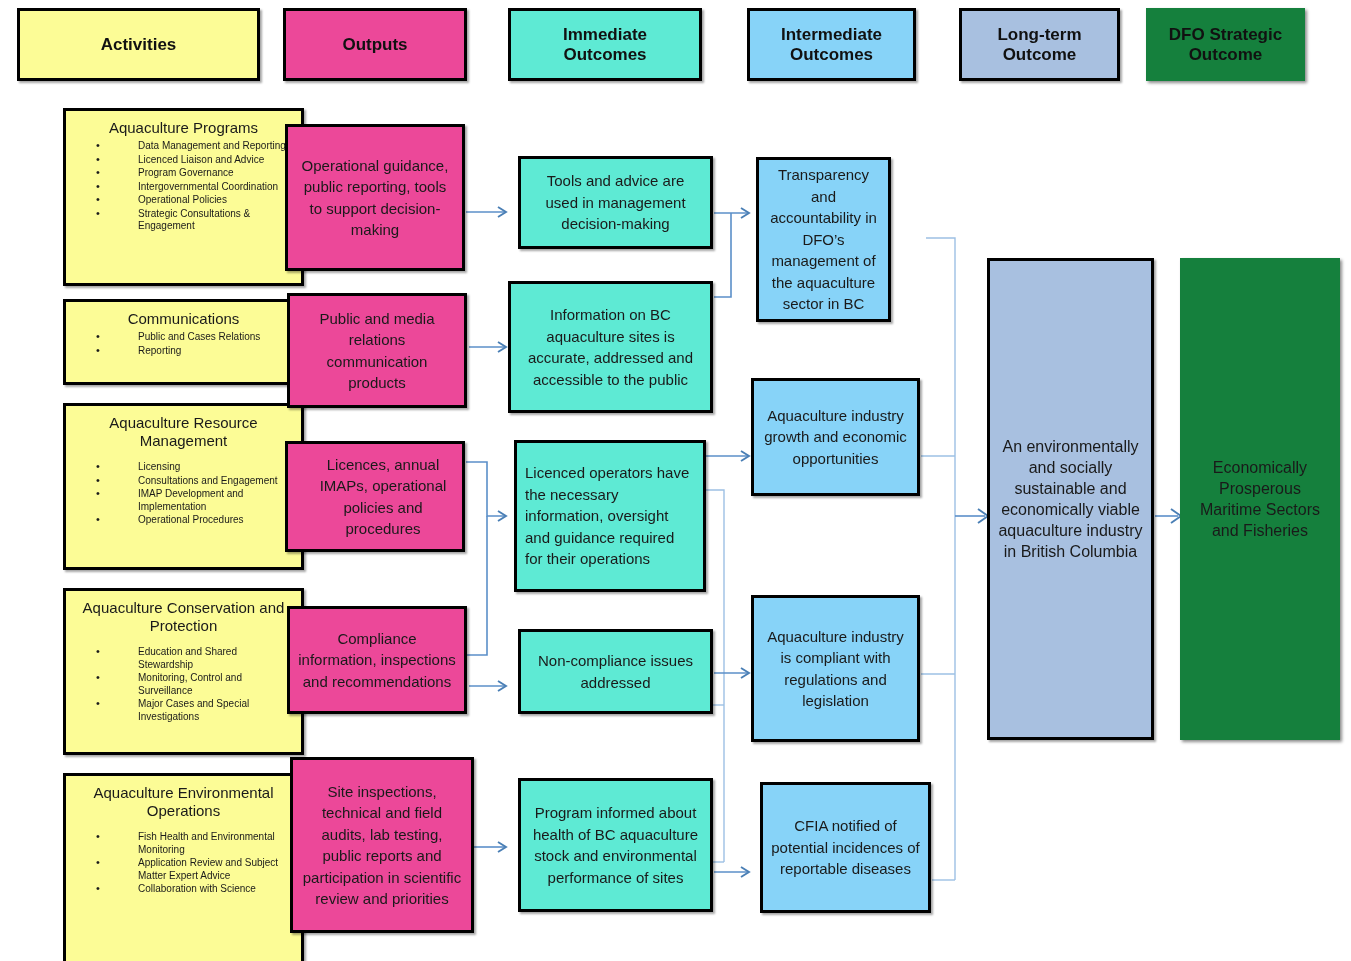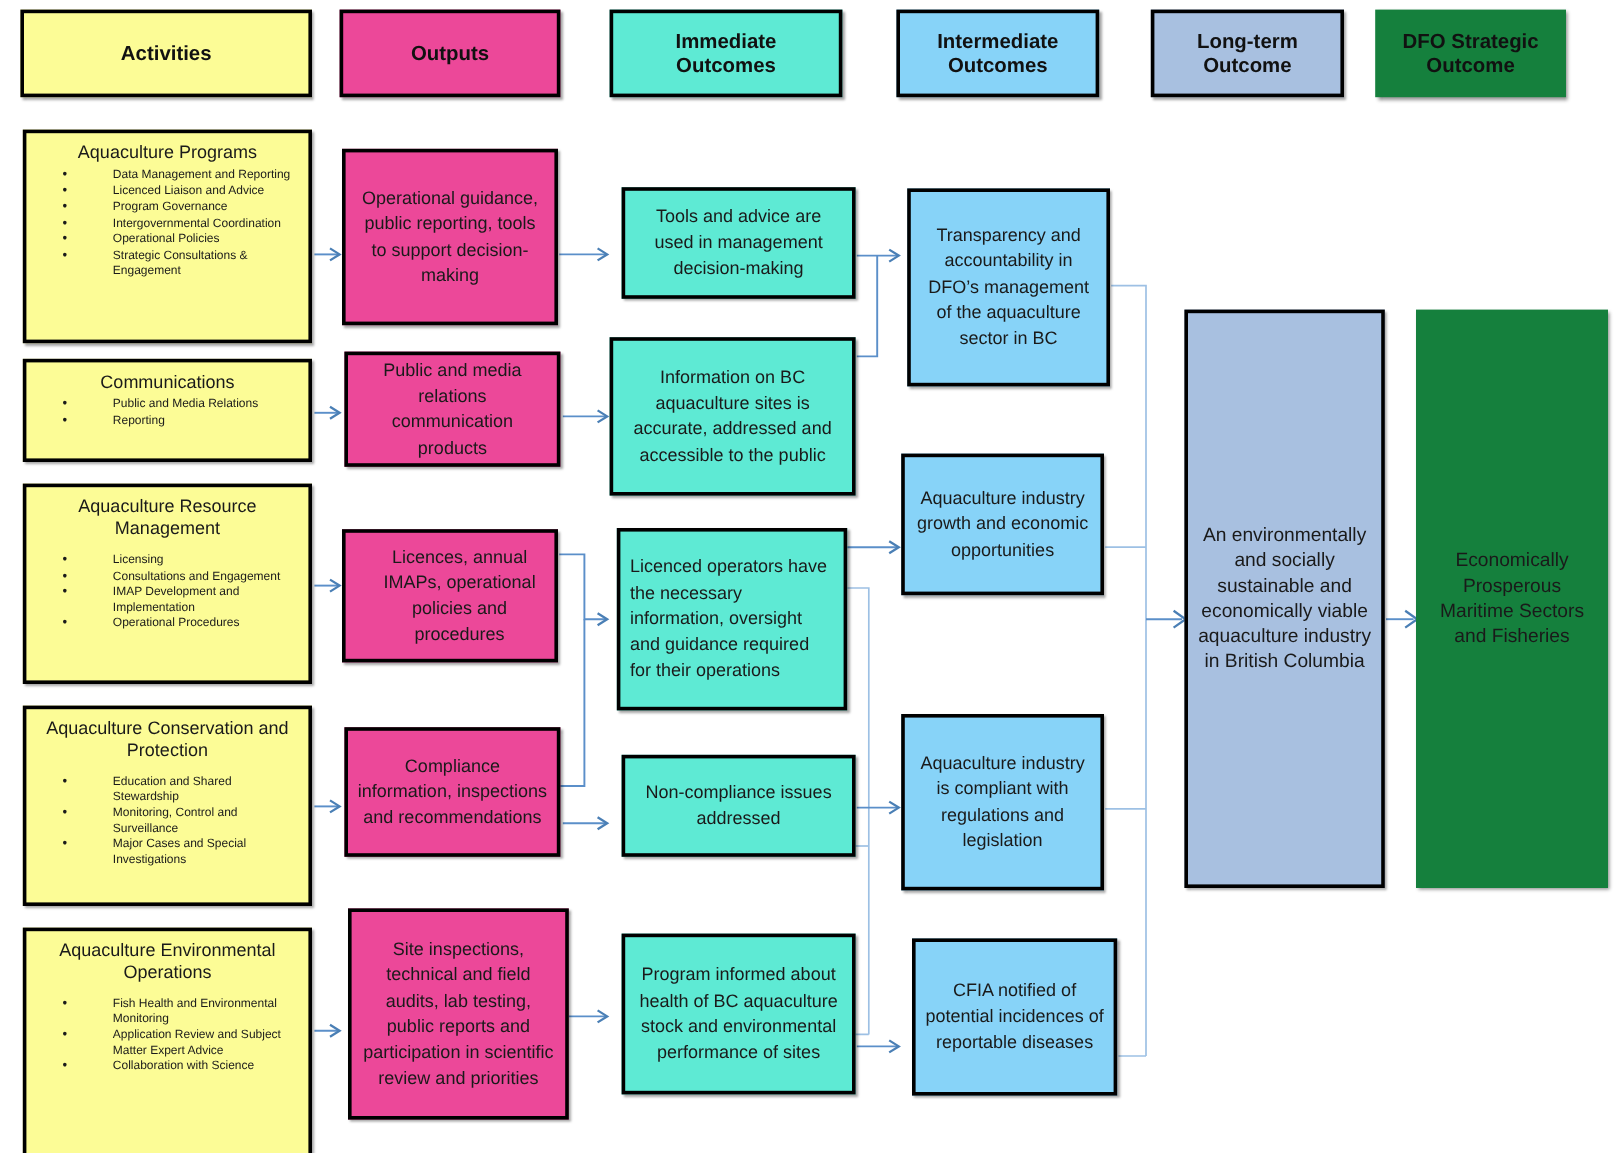--- a/index.html
+++ b/index.html
@@ -10,21 +10,21 @@
        display:flex;flex-direction:column;align-items:center;justify-content:center;
        text-align:center;color:#111111;box-shadow:2px 2px 2px rgba(0,0,0,.35);}
   .hdr{font-weight:bold;font-size:17px;line-height:20px;}
   .yellow{background:#FCFC96;}
   .lightblue{background:#ec4899;}
   .greyblue{background:#5eead4;}
   .skyblue{background:#87D3F8;}
   .steelblue{background:#A8C0E0;}
   .orange{background:#15803d;border:none;box-shadow:2px 2px 3px rgba(0,0,0,.45);}
 
-  .act{align-items:stretch;justify-content:flex-start;padding:6px 8px 6px 8px;}
+  .act{align-items:stretch;justify-content:flex-start;padding:6px 8px 6px 8px;margin-left:44px;}
   .act-title{font-size:15px;line-height:18px;text-align:center;margin:2px 0 3px 0;color:#1a1a1a;}
   .act-list{list-style:none;margin:0;padding:0 0 0 22px;}
   .act-list li{position:relative;font-size:10px;line-height:12.5px;text-align:left;
                padding-left:42px;margin-bottom:1px;color:#1a1a1a;}
   .act-list li::before{content:"\2022";position:absolute;left:0;top:-1px;font-size:11px;}
 
   .bodytext{font-size:15px;line-height:21.5px;padding:4px 8px;color:#1a1a1a;}
   .bodytext.left{text-align:left;align-self:stretch;}
   .small14{font-size:16px;line-height:21px;}
 
@@ -141,21 +141,21 @@
       <li>Program Governance</li>
       <li>Intergovernmental Coordination</li>
       <li>Operational Policies</li>
       <li>Strategic Consultations &amp; Engagement</li>
     </ul>
   </div>
 
   <div class="box yellow act" style="left:19px;top:299px;width:241px;height:86px;">
     <div class="act-title">Communications</div>
     <ul class="act-list">
-      <li>Public and Media Relations</li>
+      <li>Public and Cases Relations</li>
       <li>Reporting</li>
     </ul>
   </div>
 
   <div class="box yellow act" style="left:19px;top:403px;width:241px;height:167px;">
     <div class="act-title">Aquaculture Resource Management</div>
     <ul class="act-list" style="margin-top:8px">
       <li>Licensing</li>
       <li>Consultations and Engagement</li>
       <li>IMAP Development and Implementation</li>
@@ -178,21 +178,21 @@
       <li>Fish Health and Environmental Monitoring</li>
       <li>Application  Review and Subject Matter Expert Advice</li>
       <li>Collaboration with Science</li>
     </ul>
   </div>
 
   <div class="box lightblue" style="left:285px;top:124px;width:180px;height:147px;">
     <div class="bodytext">Operational guidance, public reporting, tools to support decision-making</div>
   </div>
 
-  <div class="box lightblue" style="left:287px;top:293px;width:180px;height:96px;">
+  <div class="box lightblue" style="left:287px;top:293px;width:180px;height:115px;">
     <div class="bodytext">Public and media relations communication products</div>
   </div>
 
   <div class="box lightblue" style="left:285px;top:441px;width:180px;height:111px;padding-left:16px;">
     <div class="bodytext">Licences, annual IMAPs, operational policies and procedures</div>
   </div>
 
   <div class="box lightblue" style="left:287px;top:606px;width:180px;height:108px;">
     <div class="bodytext">Compliance information, inspections and recommendations</div>
   </div>
@@ -214,21 +214,21 @@
   </div>
 
   <div class="box greyblue" style="left:518px;top:629px;width:195px;height:85px;">
     <div class="bodytext">Non-compliance issues addressed</div>
   </div>
 
   <div class="box greyblue" style="left:518px;top:778px;width:195px;height:134px;">
     <div class="bodytext">Program informed about health of BC aquaculture stock and environmental performance of sites</div>
   </div>
 
-  <div class="box skyblue" style="left:756px;top:157px;width:169px;height:165px;">
+  <div class="box skyblue" style="left:756px;top:157px;width:135px;height:165px;">
     <div class="bodytext">Transparency and accountability in DFO’s management of the aquaculture sector in BC</div>
   </div>
 
   <div class="box skyblue" style="left:751px;top:378px;width:169px;height:118px;">
     <div class="bodytext">Aquaculture industry growth and economic opportunities</div>
   </div>
 
   <div class="box skyblue" style="left:751px;top:595px;width:169px;height:147px;">
     <div class="bodytext">Aquaculture industry is compliant with regulations and legislation</div>
   </div>

